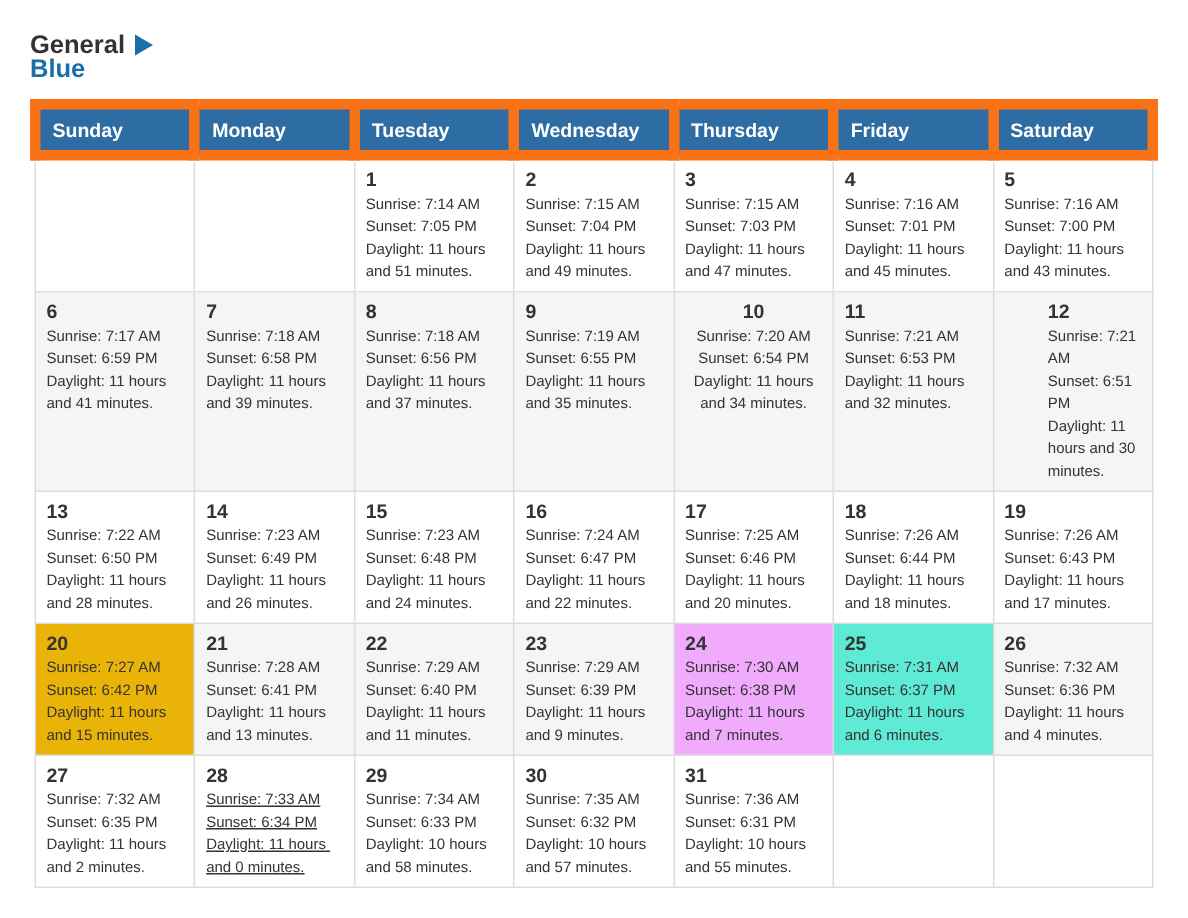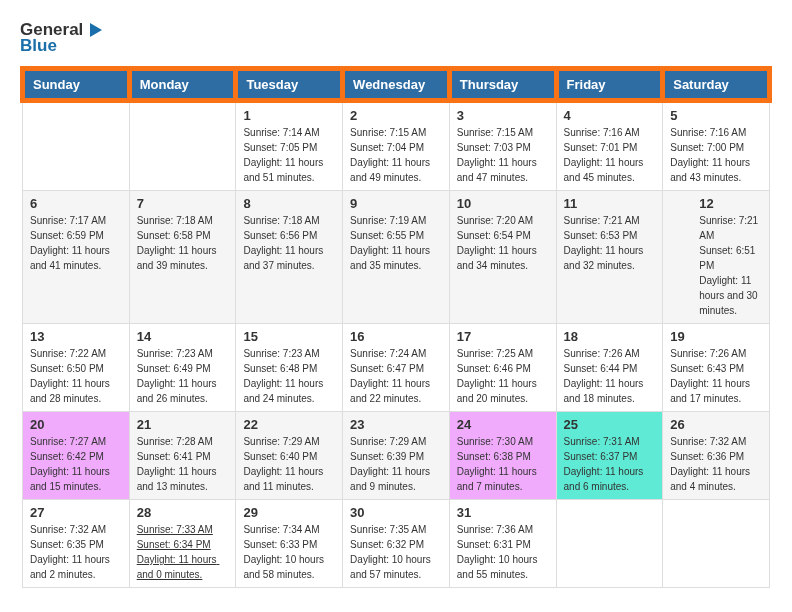--- a/index.html
+++ b/index.html
@@ -37,21 +37,21 @@
       width: 100%;
       border-collapse: collapse;
       border: 1px solid #ccc;
     }
     .calendar th {
       background-color: #2e6da4;
       color: #fff;
       text-align: left;
       padding: 6px 8px;
       font-size: 13px;
-      border: 5px solid #f97316;
+      border: 7px solid #f97316;
     }
     .calendar td {
       vertical-align: top;
       padding: 5px 7px;
       font-size: 11px;
       color: #333;
       border: 1px solid #ddd;
       width: calc(100% / 7);
       min-height: 80px;
     }
@@ -166,21 +166,21 @@
           <div class="day-info" style="white-space: pre-wrap;">Sunrise: 7:18 AM
 Sunset: 6:56 PM
 Daylight: 11 hours and 37 minutes.</div>
         </td>
         <td style="background-color: rgb(245, 245, 245);">
           <span class="day-number">9</span>
           <div class="day-info" style="white-space: pre-wrap;">Sunrise: 7:19 AM
 Sunset: 6:55 PM
 Daylight: 11 hours and 35 minutes.</div>
         </td>
-        <td style="background-color: rgb(245, 245, 245);">
+        <td style="background-color: rgb(245, 245, 245); text-align: center;">
           <span class="day-number">10</span>
           <div class="day-info" style="white-space: pre-wrap;">Sunrise: 7:20 AM
 Sunset: 6:54 PM
 Daylight: 11 hours and 34 minutes.</div>
         </td>
         <td style="background-color: rgb(245, 245, 245);">
           <span class="day-number">11</span>
           <div class="day-info" style="white-space: pre-wrap;">Sunrise: 7:21 AM
 Sunset: 6:53 PM
 Daylight: 11 hours and 32 minutes.</div>
@@ -230,21 +230,21 @@
 Daylight: 11 hours and 18 minutes.</div>
         </td>
         <td>
           <span class="day-number">19</span>
           <div class="day-info" style="white-space: pre-wrap;">Sunrise: 7:26 AM
 Sunset: 6:43 PM
 Daylight: 11 hours and 17 minutes.</div>
         </td>
       </tr>
       <tr>
-        <td style="background-color: #f0abfc;">
+        <td style="background-color: #eab308;">
           <span class="day-number">20</span>
           <div class="day-info" style="white-space: pre-wrap;">Sunrise: 7:27 AM
 Sunset: 6:42 PM
 Daylight: 11 hours and 15 minutes.</div>
         </td>
         <td style="background-color: rgb(245, 245, 245);">
           <span class="day-number">21</span>
           <div class="day-info" style="white-space: pre-wrap;">Sunrise: 7:28 AM
 Sunset: 6:41 PM
 Daylight: 11 hours and 13 minutes.</div>

